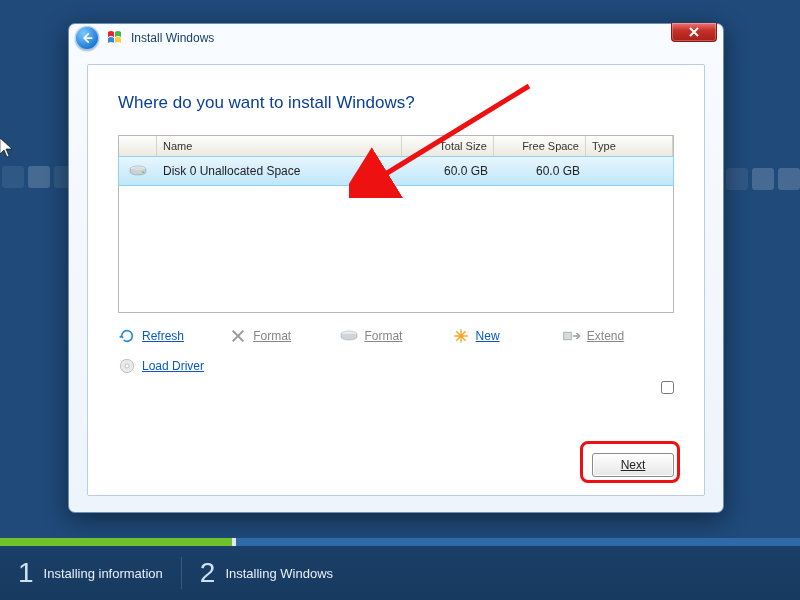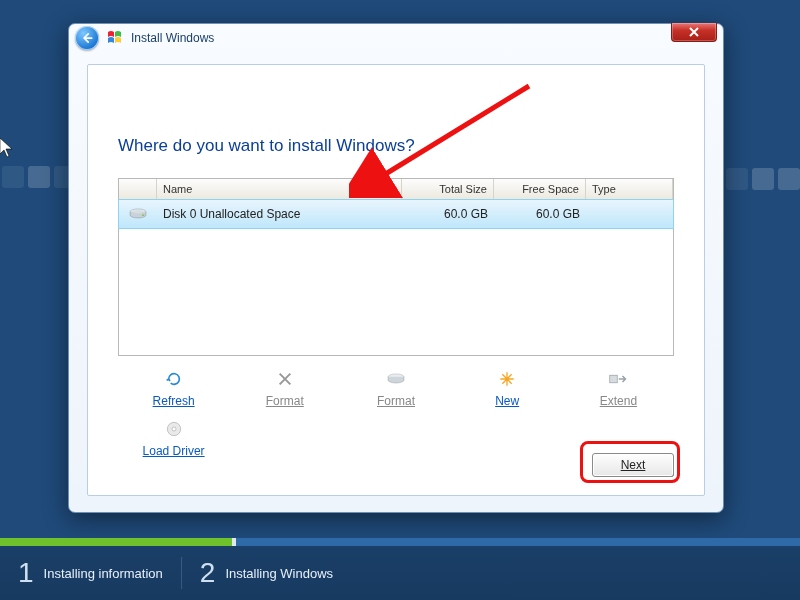--- a/index.html
+++ b/index.html
@@ -31,36 +31,36 @@
   .backbtn{width:24px;height:24px;border-radius:50%;background:radial-gradient(circle at 35% 30%,#7fc8ff,#1a77d3 70%);display:flex;align-items:center;justify-content:center;box-shadow:inset 0 0 0 1px rgba(255,255,255,0.6),0 1px 2px rgba(0,0,0,0.3);cursor:pointer;}
   .backbtn svg{width:14px;height:14px;}
   .winflag{width:16px;height:16px;}
   .titletext{color:#1a3f6a;font-size:12px;}
   .closebtn{position:absolute;right:6px;top:-1px;width:44px;height:18px;border-radius:0 0 4px 4px;
     background:linear-gradient(#e77,#c63128 40%,#a81f18);border:1px solid #8a1a14;border-top:none;
     display:flex;align-items:center;justify-content:center;cursor:pointer;box-shadow:inset 0 0 0 1px rgba(255,255,255,0.25);}
   .closebtn svg{width:12px;height:10px;}
   .body{position:absolute;left:18px;right:18px;top:40px;bottom:16px;
     background:#fff;border:1px solid #b9cee4;border-radius:2px;padding:28px 30px 18px;}
-  .heading{color:#0a3f9a;font-size:17px;margin-bottom:22px;margin-top:43px;}
+  .heading{color:#0a3f9a;font-size:17px;margin-bottom:22px;}
   
   .disklist{border:1px solid #b8b8b8;height:176px;background:#fff;}
   .cols{display:flex;height:20px;background:linear-gradient(#fdfdfd,#ece9df);border-bottom:1px solid #c9c9c9;font-size:11px;color:#333;justify-content:center;}
   .colcell{border-right:1px solid #d6d3c9;display:flex;align-items:center;padding:0 6px;box-sizing:border-box;}
   .row{display:flex;height:28px;align-items:center;background:linear-gradient(#e8f5fd,#bfe7fb);border:1px solid #8fd3f3;margin:-1px;font-size:12px;color:#222;}
   .row .cell{padding:0 6px;box-sizing:border-box;display:flex;align-items:center;}
   .diskicon{width:26px;height:18px;margin:0 4px;}
   .c-icon{width:38px;}
   .c-name{width:245px;}
   .c-total{width:92px;justify-content:flex-end;}
   .c-free{width:92px;justify-content:flex-end;}
   .c-type{flex:1;}
   
   .tools{margin-top:14px;display:grid;grid-template-columns:repeat(5,1fr);row-gap:12px;font-size:12px;}
-  .tool{display:flex;align-items:center;gap:6px;color:#0a59c2;cursor:pointer;flex-direction:column;}
+  .tool{display:flex;align-items:center;gap:6px;color:#0a59c2;cursor:pointer;}
   .tool.disabled{color:#888;cursor:default;}
   .tool .ico{width:18px;height:18px;display:flex;align-items:center;justify-content:center;}
   .tool u{text-decoration:underline;}
   .chk{margin-top:6px;display:flex;align-items:center;gap:6px;font-size:12px;color:#333;justify-content:flex-end;}
   .chk input{width:13px;height:13px;margin:0;}
   .nextbtn{position:absolute;right:30px;bottom:18px;width:82px;height:24px;
     background:linear-gradient(#fefefe,#e7e7e7);border:1px solid #8a8a8a;border-radius:3px;
     font-size:12px;color:#222;cursor:pointer;box-shadow:inset 0 0 0 1px #fff;}
   .nextring{position:absolute;right:24px;bottom:12px;width:94px;height:36px;border:3px solid #e11;border-radius:8px;pointer-events:none;}
   

